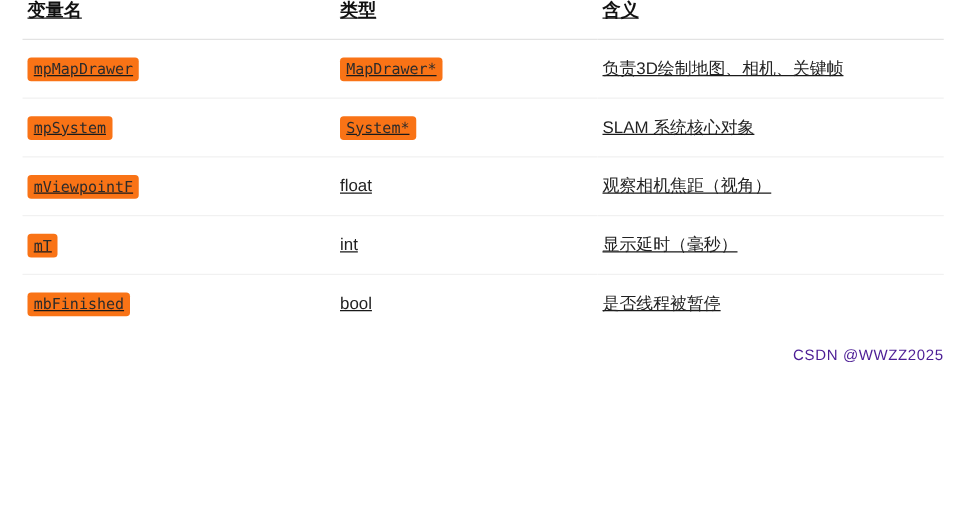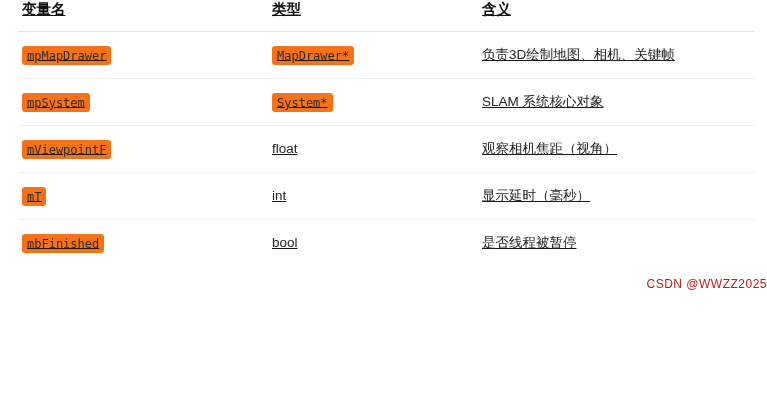--- a/index.html
+++ b/index.html
@@ -83,24 +83,24 @@
 
   .meaning {
     font-family: "Liberation Sans", "DejaVu Sans", sans-serif;
     font-size: 13.5px;
     color: #222222;
     text-align: right;
   }
 
   .watermark {
     position: absolute;
-    right: 0;
+    right: 12px;
     bottom: 7px;
     font-size: 12px;
-    color: #b91c1c;
+    color: #4c1d95;
     font-family: "Liberation Sans", "DejaVu Sans", sans-serif;
     letter-spacing: 0.5px;
     user-select: none;
   }
 </style>
 </head>
 <body>
 
 <div class="table-wrap">
   <table class="var-table">

